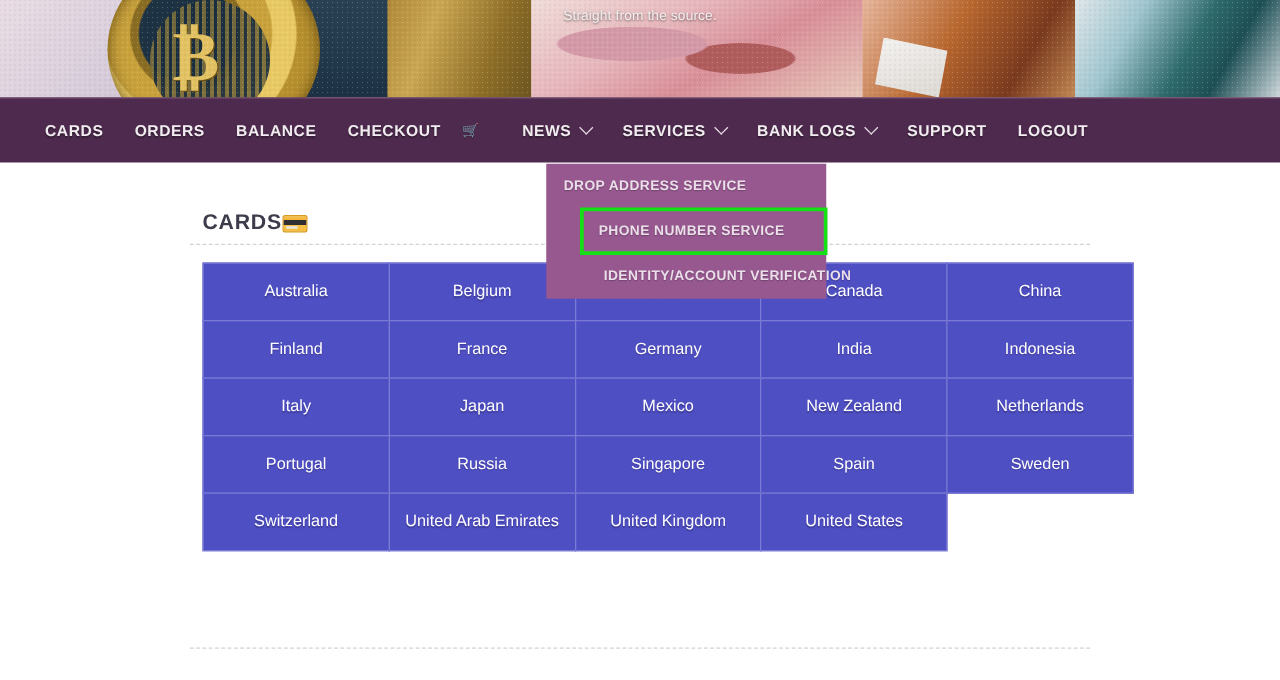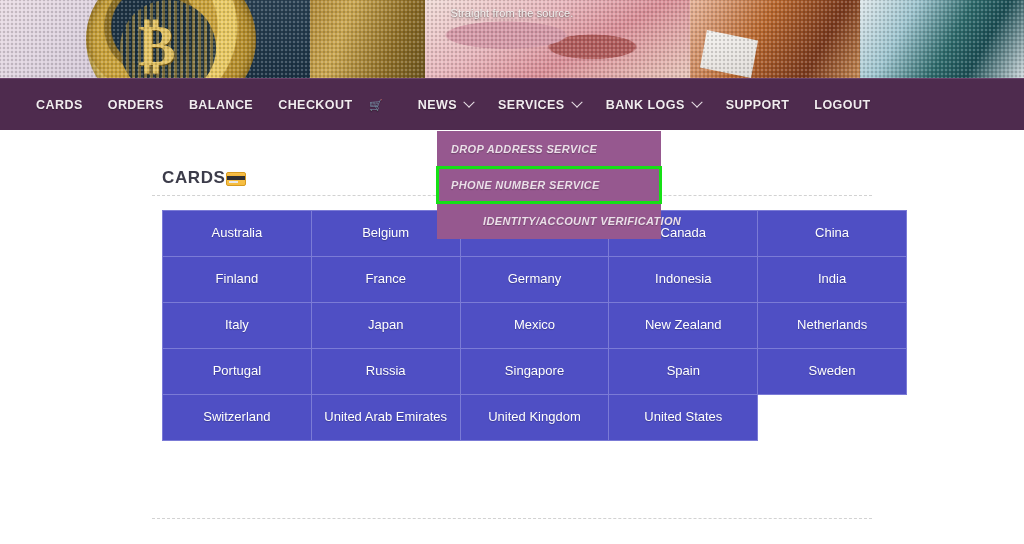--- a/index.html
+++ b/index.html
@@ -164,39 +164,39 @@
   }
 
   
   .dropdown {
     position: absolute;
     left: 437px;
     top: 131px;
     width: 224px;
     background: #96588f;
     z-index: 40;
-    font-style: italic;
   }
   .dropdown-item {
     height: 36px;
     display: flex;
     align-items: center;
     padding-left: 14px;
     color: #ebdfe9;
     font-size: 11px;
     font-weight: bold;
     letter-spacing: .35px;
     cursor: pointer;
     white-space: nowrap;
     text-shadow: 0 1px 1px rgba(0,0,0,.25);
   }
   .dropdown-item.wide { width: 224px; padding-left: 46px; }
   .dropdown-item.highlighted {
     outline: 3px solid #15e015;
     outline-offset: -2px;
+    margin-left: 28px;
   }
 
   
   .content {
     position: absolute;
     left: 0; top: 130px;
     width: 1024px;
   }
   .page-title {
     position: absolute;
@@ -378,26 +378,26 @@
         <div class="grid-cell">
           <span>Finland</span>
         </div>
         <div class="grid-cell">
           <span>France</span>
         </div>
         <div class="grid-cell">
           <span>Germany</span>
         </div>
         <div class="grid-cell">
+          <span>India</span>
+        </div>
+        <div class="grid-cell">
           <span>Indonesia</span>
         </div>
         <div class="grid-cell">
-          <span>India</span>
-        </div>
-        <div class="grid-cell">
           <span>Italy</span>
         </div>
         <div class="grid-cell">
           <span>Japan</span>
         </div>
         <div class="grid-cell">
           <span>Mexico</span>
         </div>
         <div class="grid-cell">
           <span>New Zealand</span>

